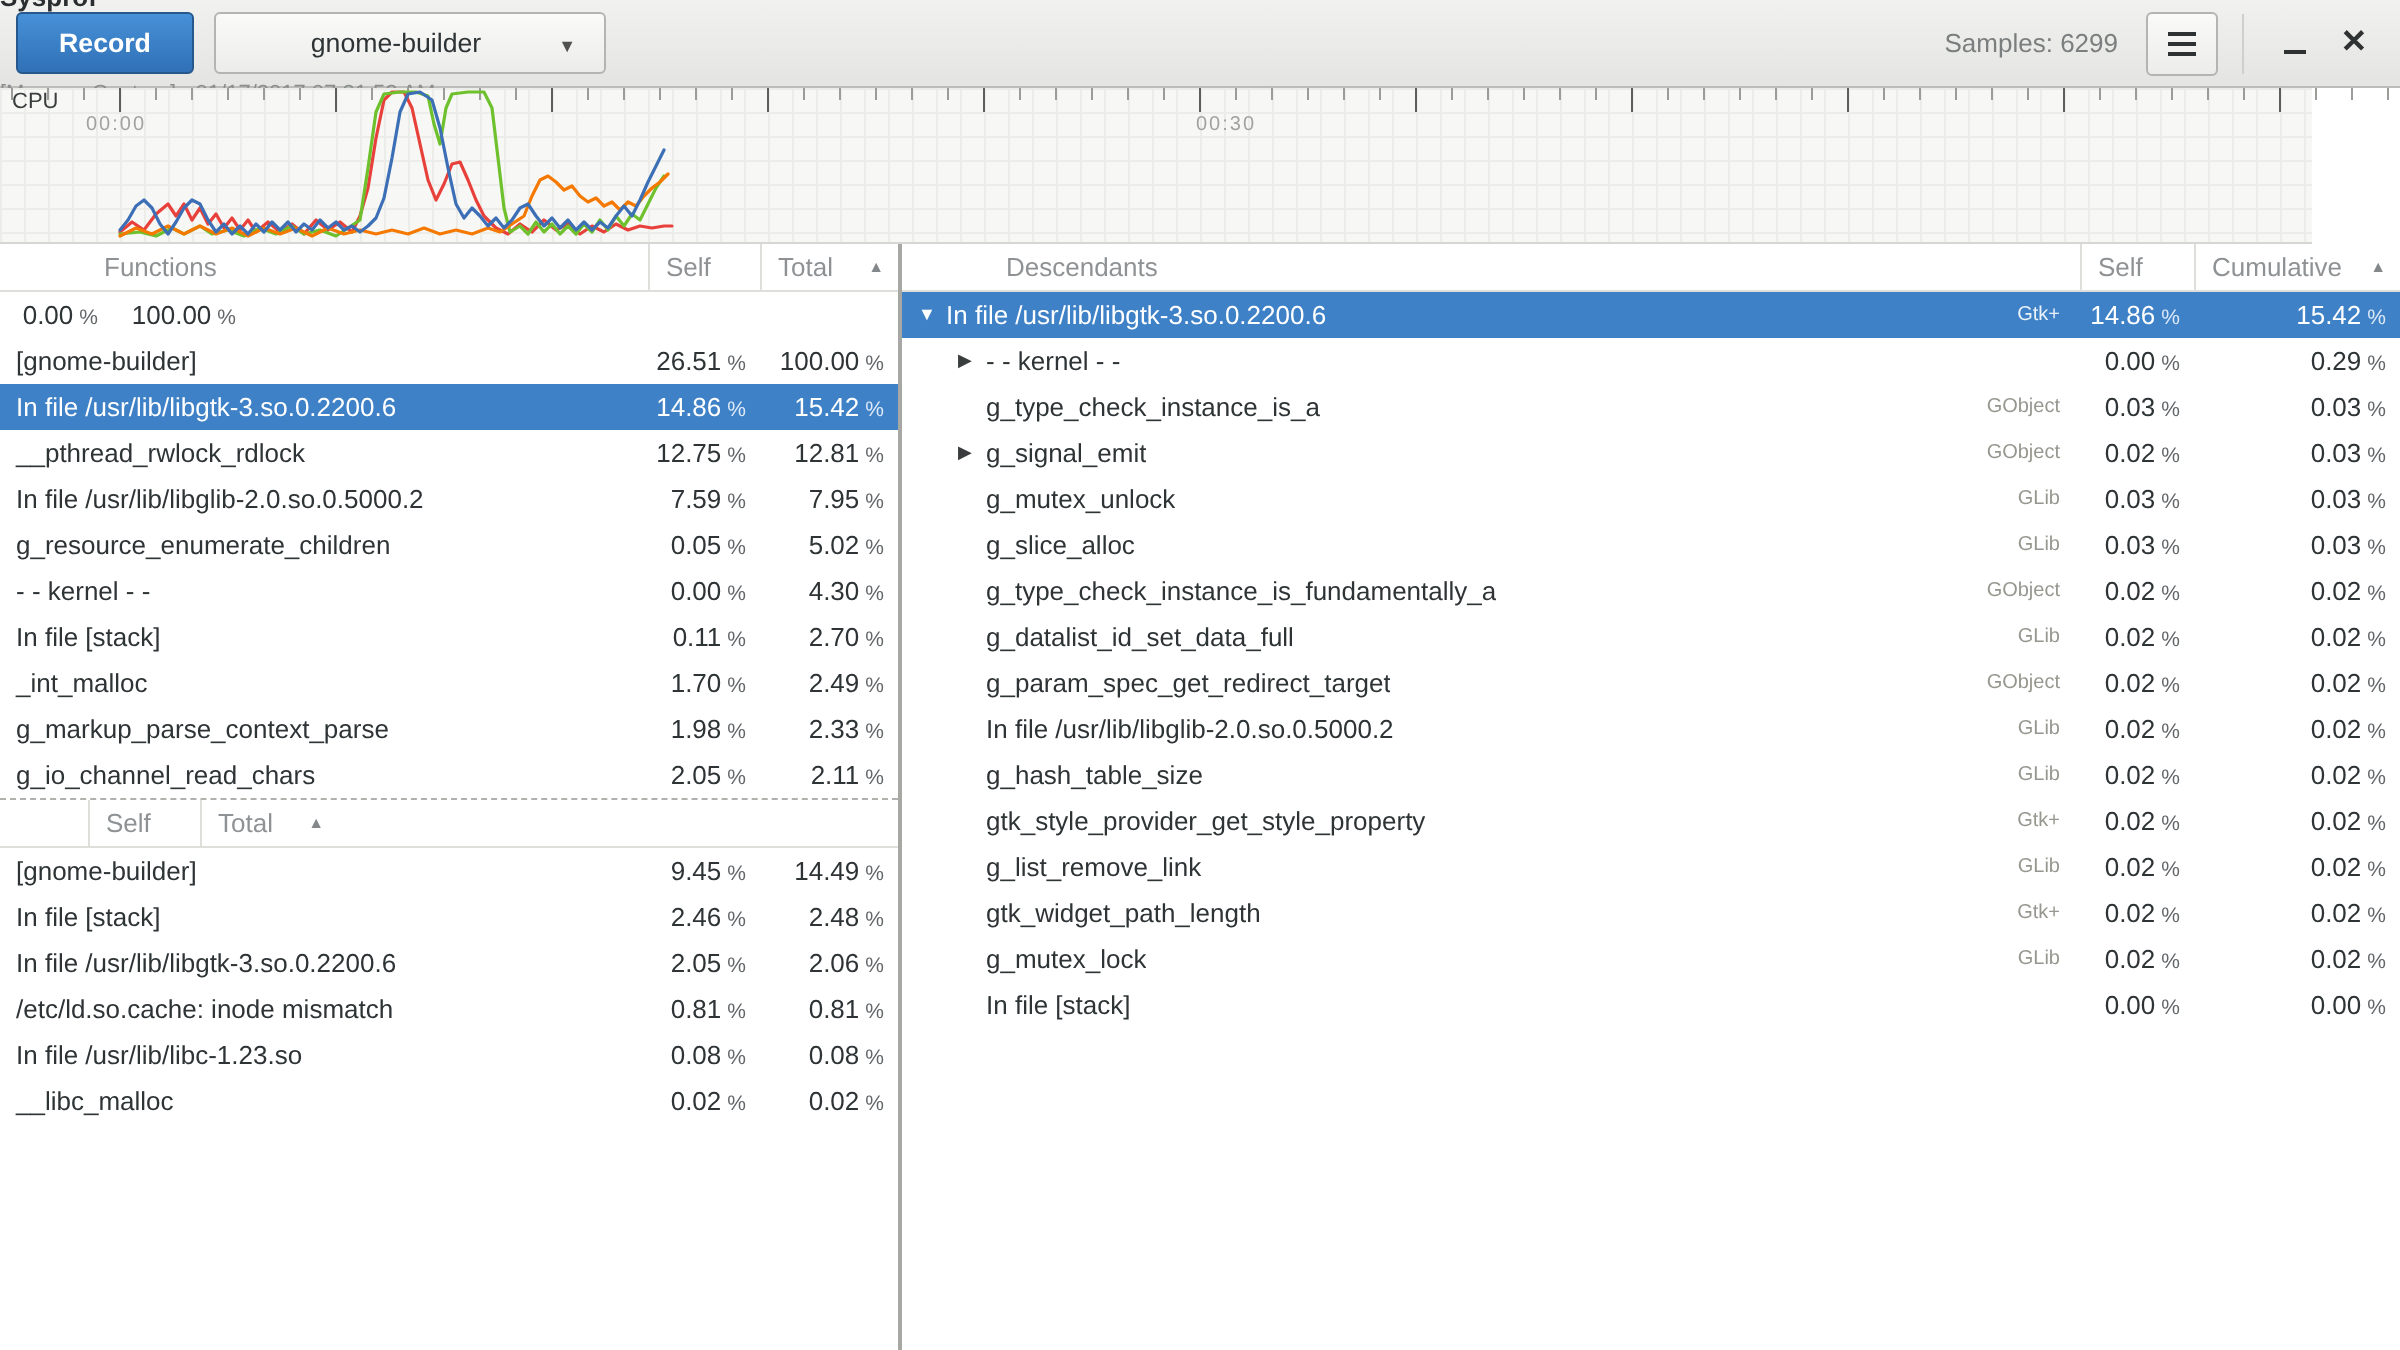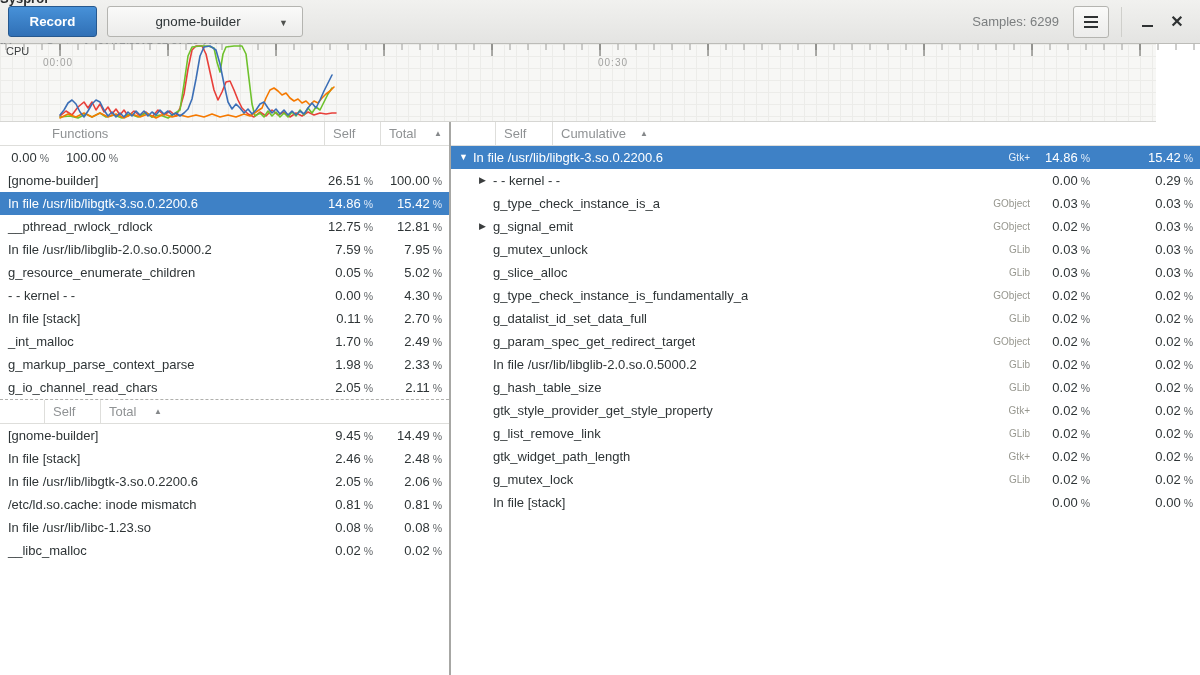--- a/index.html
+++ b/index.html
@@ -311,20 +311,21 @@
             </div>
           </div>
       </div>
     </div>
 
     <div class="splitter"></div>
 
     <div class="right-pane">
       <div class="descendants-table">
         <div class="thead">
+          <span class="cell name th">Descendants</span>
           <span class="cell w57 th sep" style="padding-left:8px;">Self</span>
           <span class="cell w103 th sep th-flex" style="padding-left:8px;">
             <span>Cumulative</span>
             <span class="sort">▲</span>
           </span>
         </div>
         <div id="descendants-rows">
             <div class="trow sel">
               <span class="cell name">
                 <span class="expander">▼</span>

